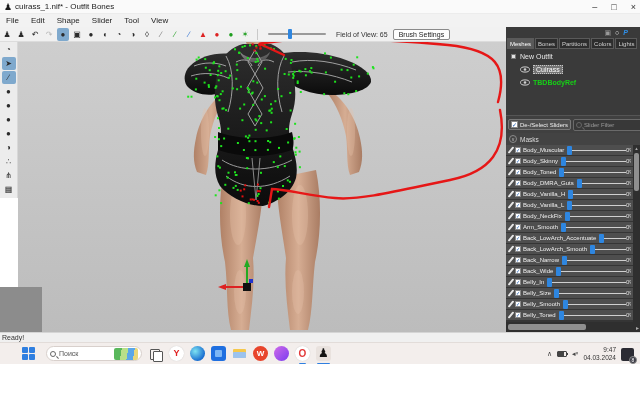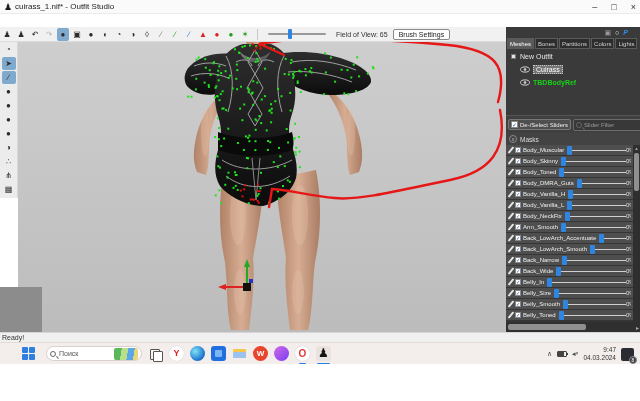--- a/index.html
+++ b/index.html
@@ -122,28 +122,43 @@
   .notif .badge{position:absolute;right:-3px;bottom:-3px;width:8px;height:8px;border-radius:50%;background:#3a3a44;border:1px solid #888;color:#fff;font-size:5px;line-height:6px;text-align:center;}
   .bottomwhite{position:absolute;left:0;top:364px;width:640px;height:37px;background:#fff;}
 </style>
 </head>
 <body>
 
 <div id="app">
 
   <div class="titlebar">
     <span class="app-ico">♟</span>
-    <span class="title">cuirass_1.nif* - Outfit Studio</span>
+    <span class="title">cuirass_1.nif* - Outfit Bones</span>
     <div class="wctrl">
       <span>–</span>
       <span>□</span>
       <span>×</span>
     </div>
   </div>
 
+  <div class="menubar">
+
+      <span class="menu-item">File</span>
+
+      <span class="menu-item">Edit</span>
+
+      <span class="menu-item">Shape</span>
+
+      <span class="menu-item">Slider</span>
+
+      <span class="menu-item">Tool</span>
+
+      <span class="menu-item">View</span>
+
+  </div>
 
   <div class="toolbar">
 
       <span class="ti dk">♟</span>
 
       <span class="ti dk">♟</span>
 
       <span class="ti dk">↶</span>
 
       <span class="ti dis">↷</span>

